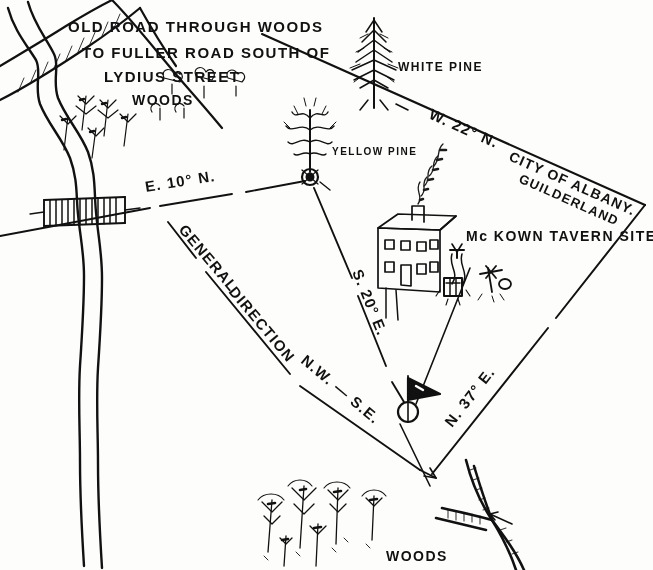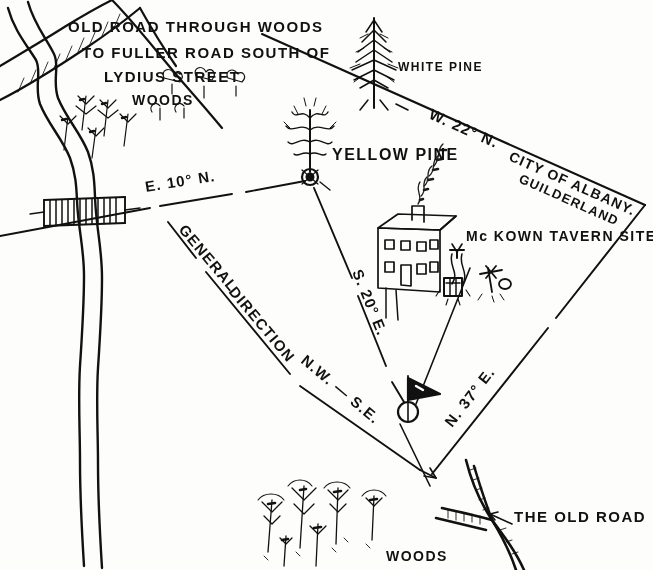--- a/index.html
+++ b/index.html
@@ -363,21 +363,20 @@
   </svg>
 
   <div class="lbl" style="left:68px;top:18px;font-size:15px;text-align:center;">OLD ROAD THROUGH WOODS</div>
   <div class="lbl" style="left:104px;top:68px;font-size:15px;">LYDIUS STREET</div>
   <div class="lbl" style="left:82px;top:44px;font-size:15px;">TO FULLER ROAD SOUTH OF</div>
 
   <div class="lbl" style="left:132px;top:92px;font-size:14px;">WOODS</div>
 
   <div class="lbl" style="left:398px;top:60px;font-size:12px;">WHITE PINE</div>
 
-  <div class="lbl" style="left:332px;top:146px;font-size:16px;">YELLOW PINE</div>
+  <div class="lbl" style="left:332px;top:146px;font-size:10px;">YELLOW PINE</div>
 
   <div class="lbl" style="left:466px;top:228px;font-size:14px;">Mc KOWN TAVERN SITE.</div>
 
-  <div class="lbl" style="left:514px;top:508px;font-size:15px;">THE OLD ROAD</div>
 
   <div class="lbl" style="left:386px;top:548px;font-size:14px;">WOODS</div>
 
 </div>
 
 </body></html>

